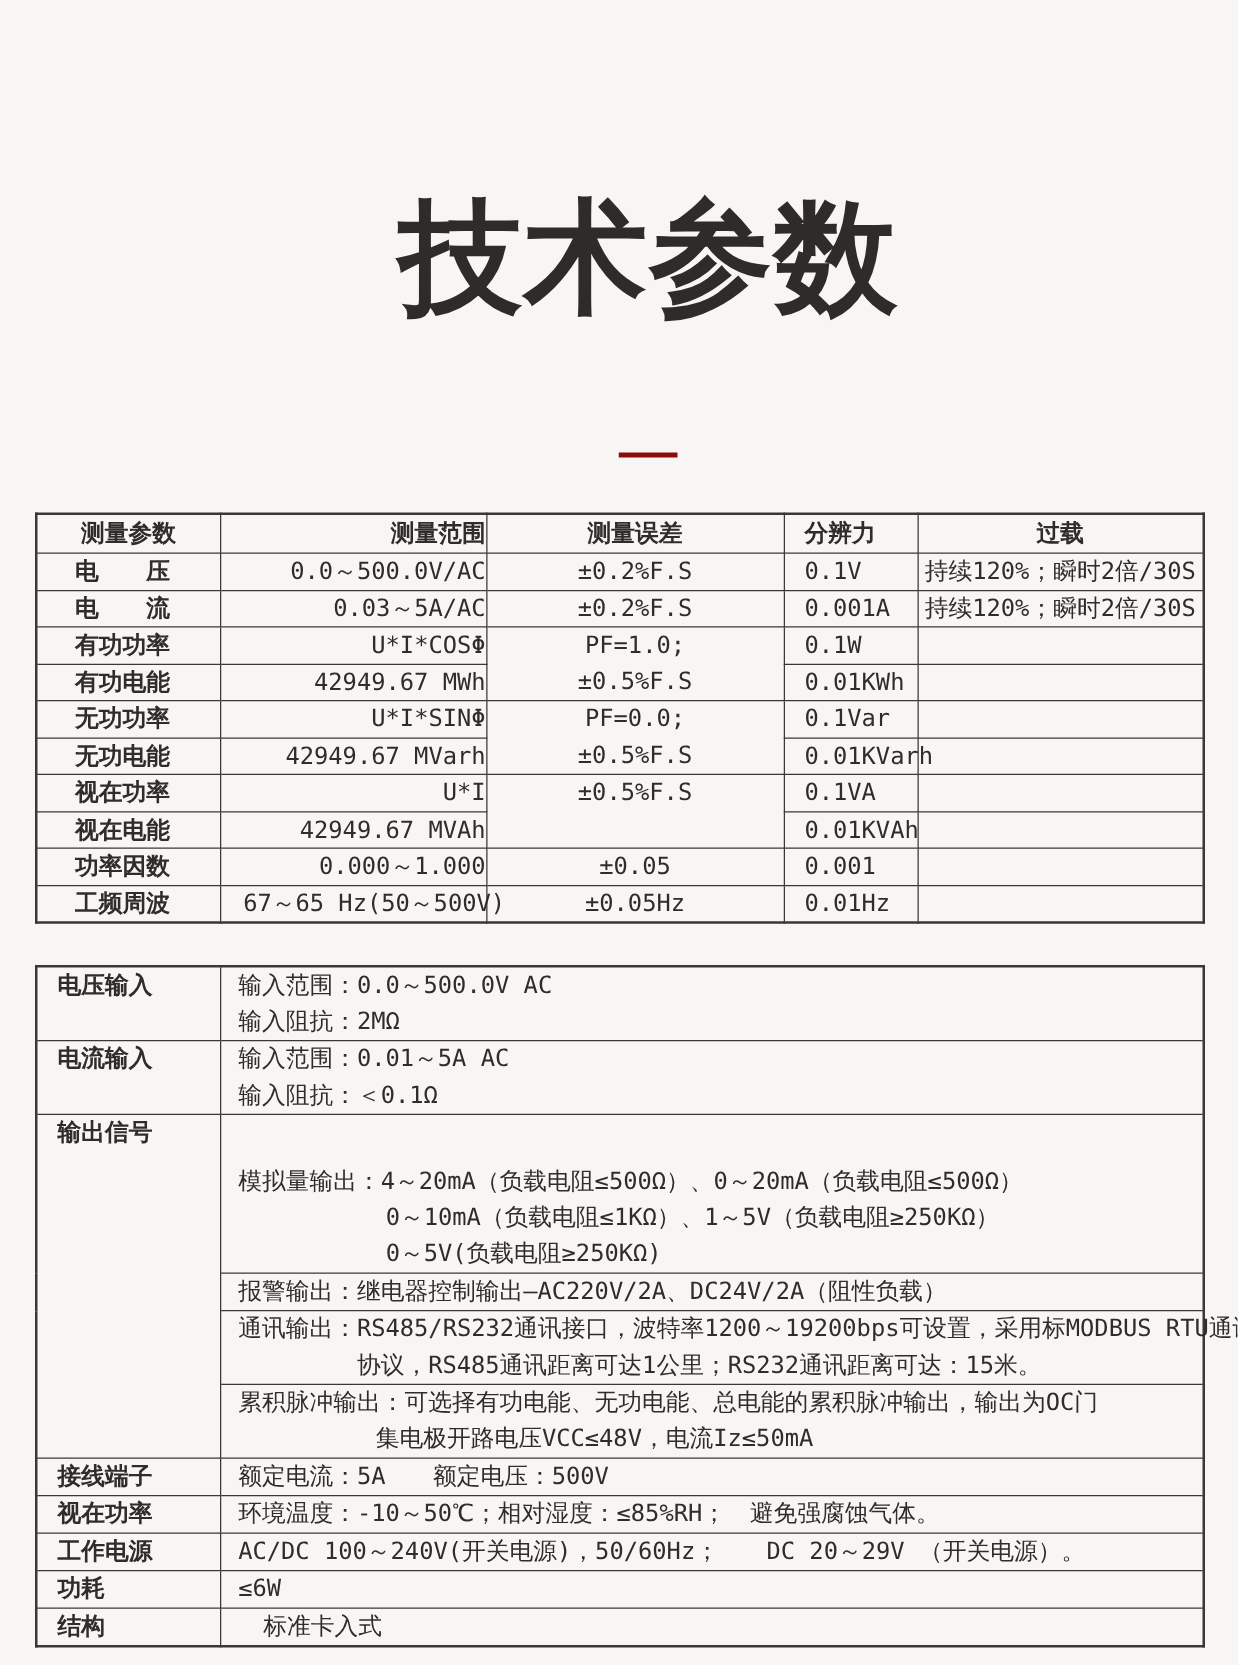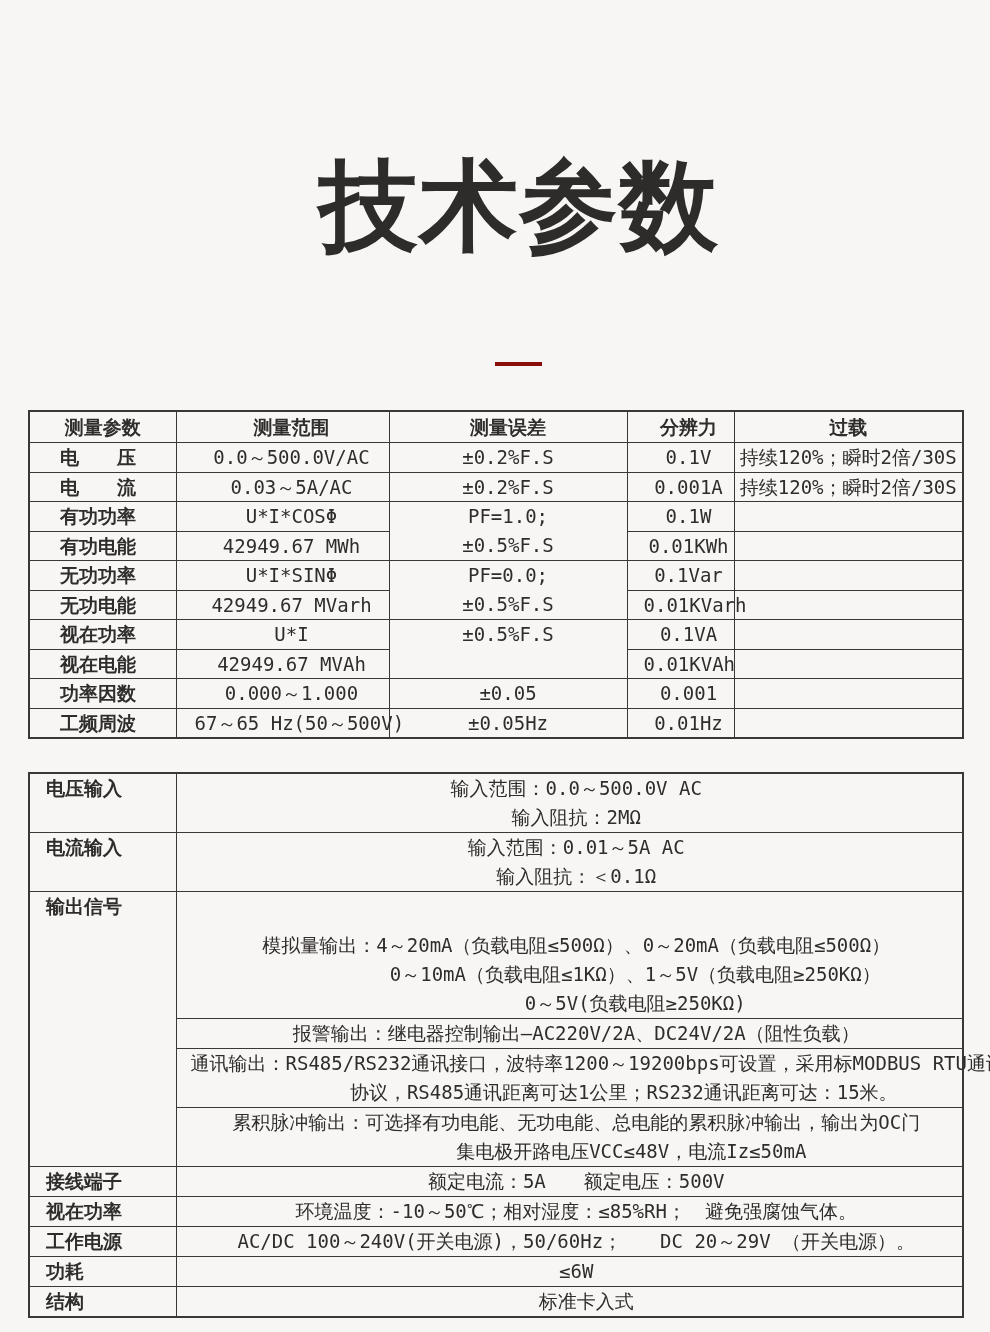--- a/index.html
+++ b/index.html
@@ -38,31 +38,31 @@
     white-space:nowrap;
     color:#2f2d2b;
   }
   
   #table1 thead tr{height:30px;}
   #table1 th{line-height:30px;font-weight:bold;}
   #table1 tbody tr{height:28.5px;}
   #table1 td{line-height:28.5px;}
   #table1 .c1{text-align:left;padding-left:30px;font-weight:bold;}
   #table1 th.c1{padding-left:0;text-align:center;}
-  #table1 .c2{text-align:center;padding-left:18px;}
+  #table1 .c2{text-align:right;padding-left:18px;}
   #table1 .c3{text-align:center;padding-left:0;}
-  #table1 .c4{text-align:center;padding-left:16px;}
+  #table1 .c4{text-align:left;padding-left:16px;}
   #table1 .c5{text-align:center;}
   #table1 .tline{height:28.5px;line-height:28.5px;}
   
   .t2label{
     text-align:left;padding-left:16px;
     font-weight:bold;line-height:29px;padding-top:0;
   }
-  .t2content{text-align:center;padding-left:14px;}
+  .t2content{text-align:left;padding-left:14px;}
   .t2line{height:29px;line-height:29px;}
 </style>
 </head>
 <body>
 
 <div class="title">技术参数</div>
 <div class="red-line"></div>
 
 <table id="table1">
   <colgroup>

